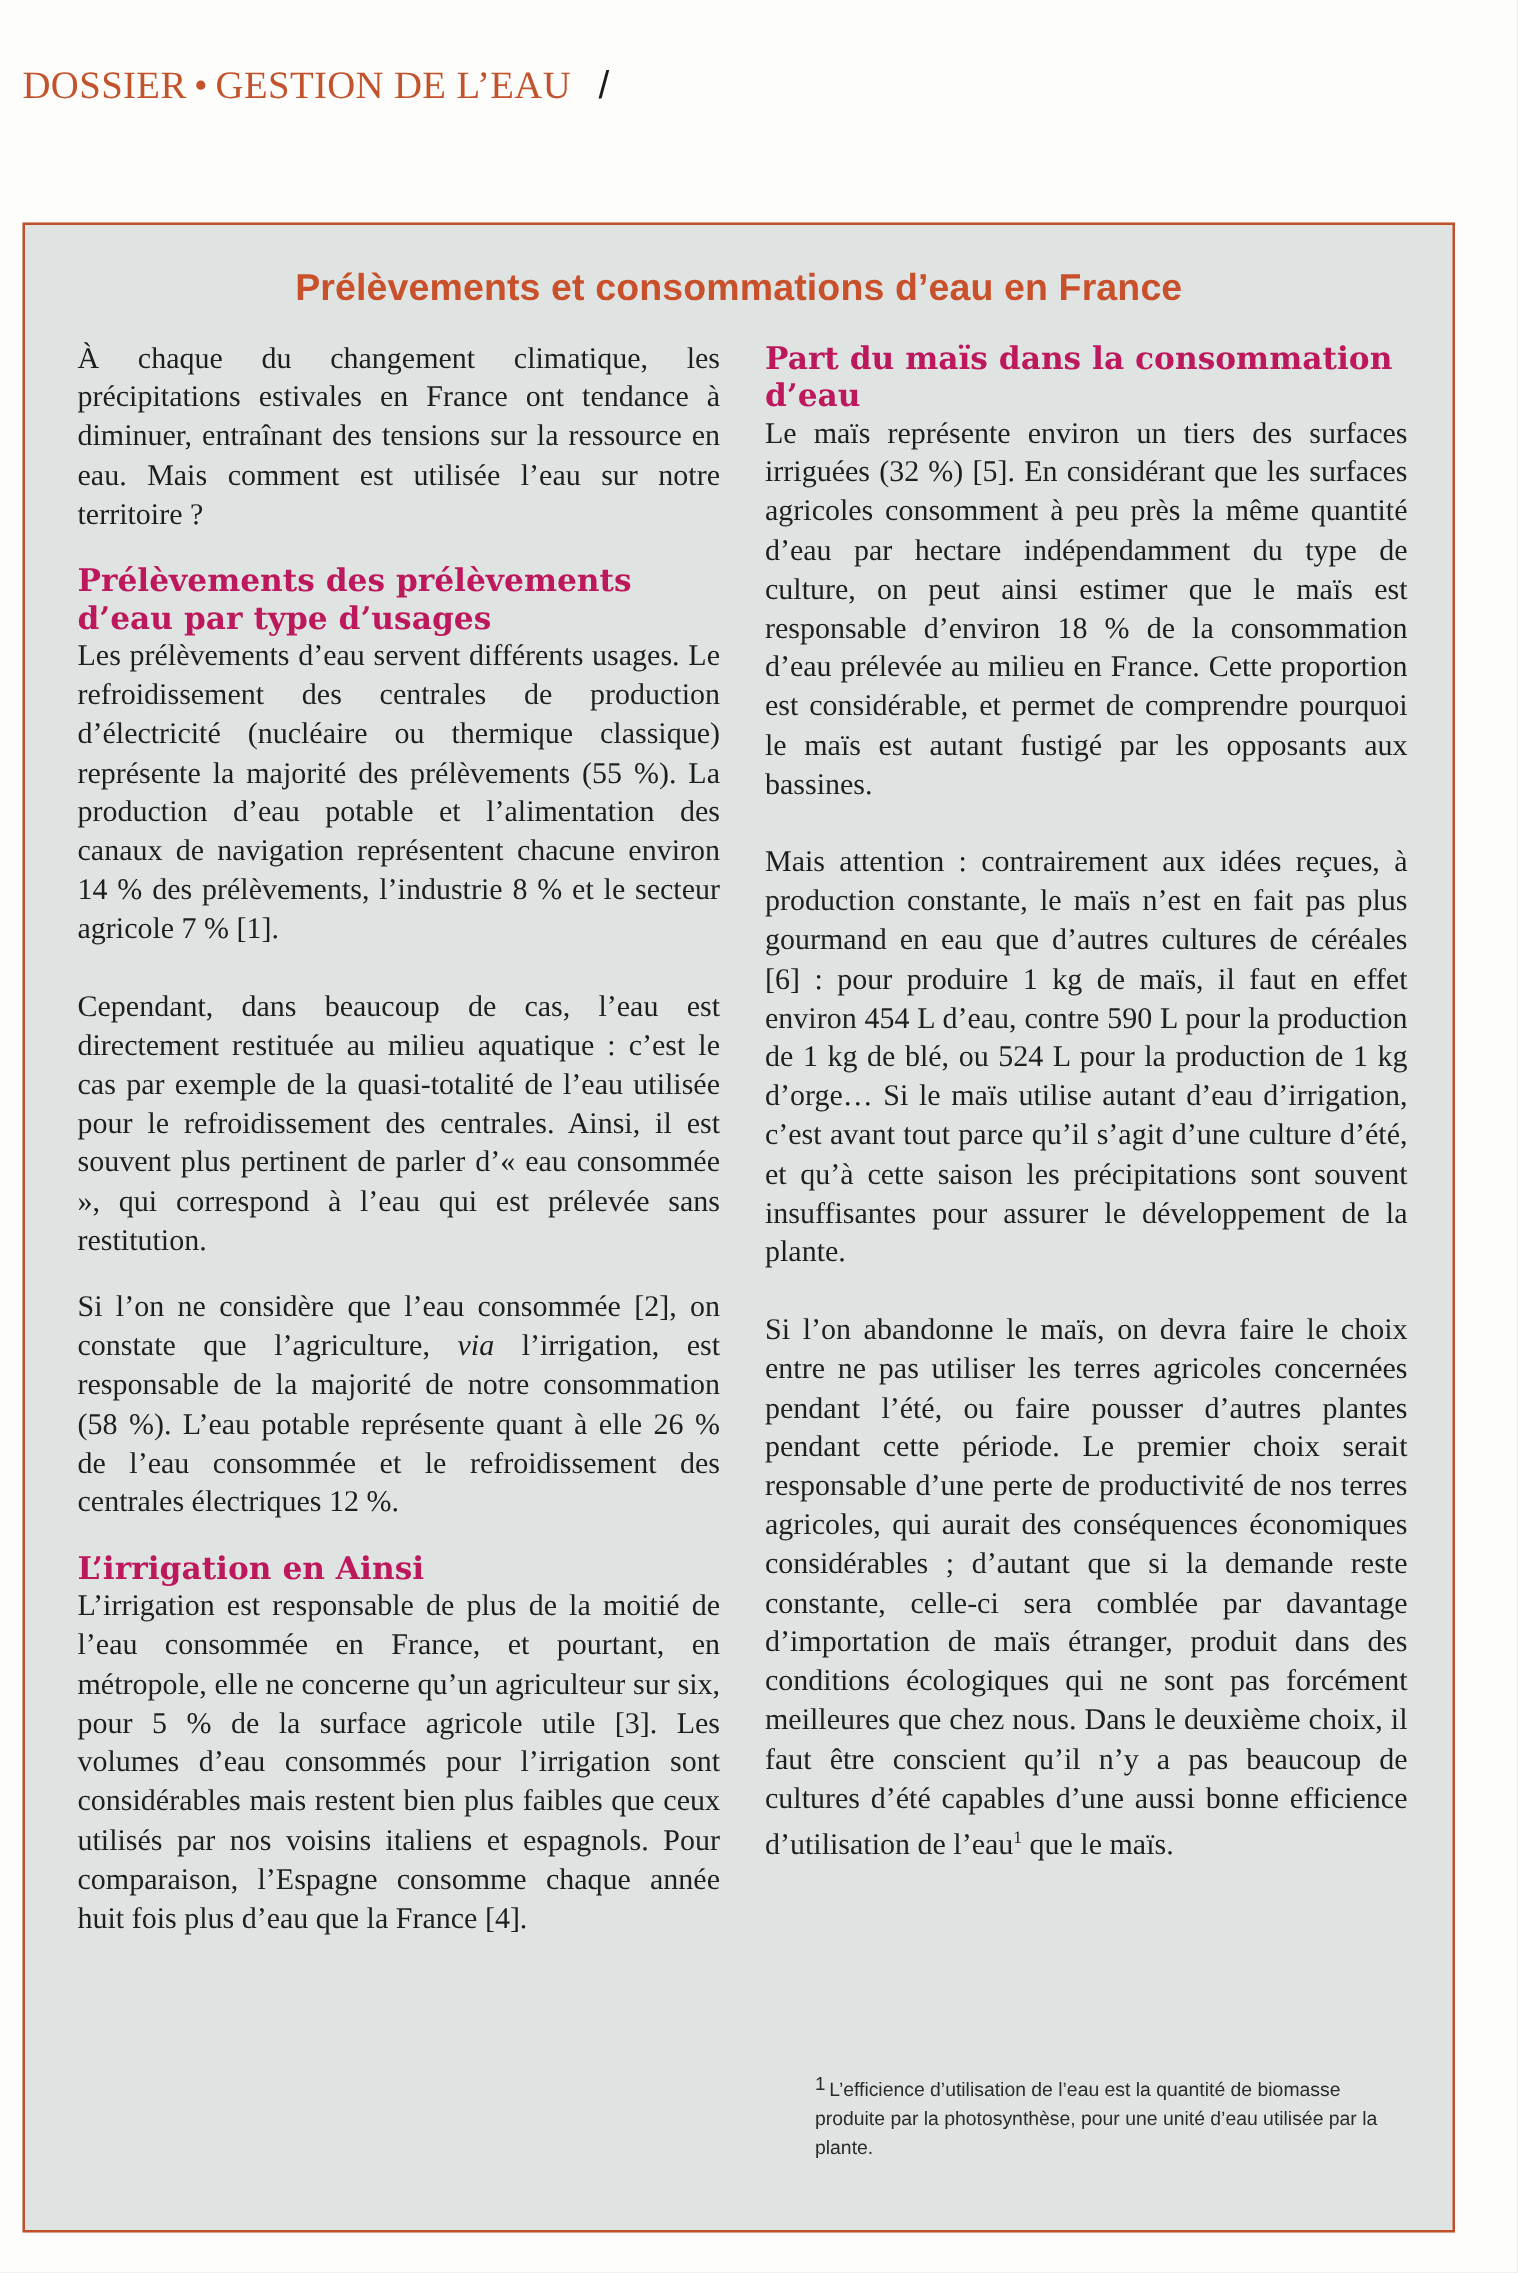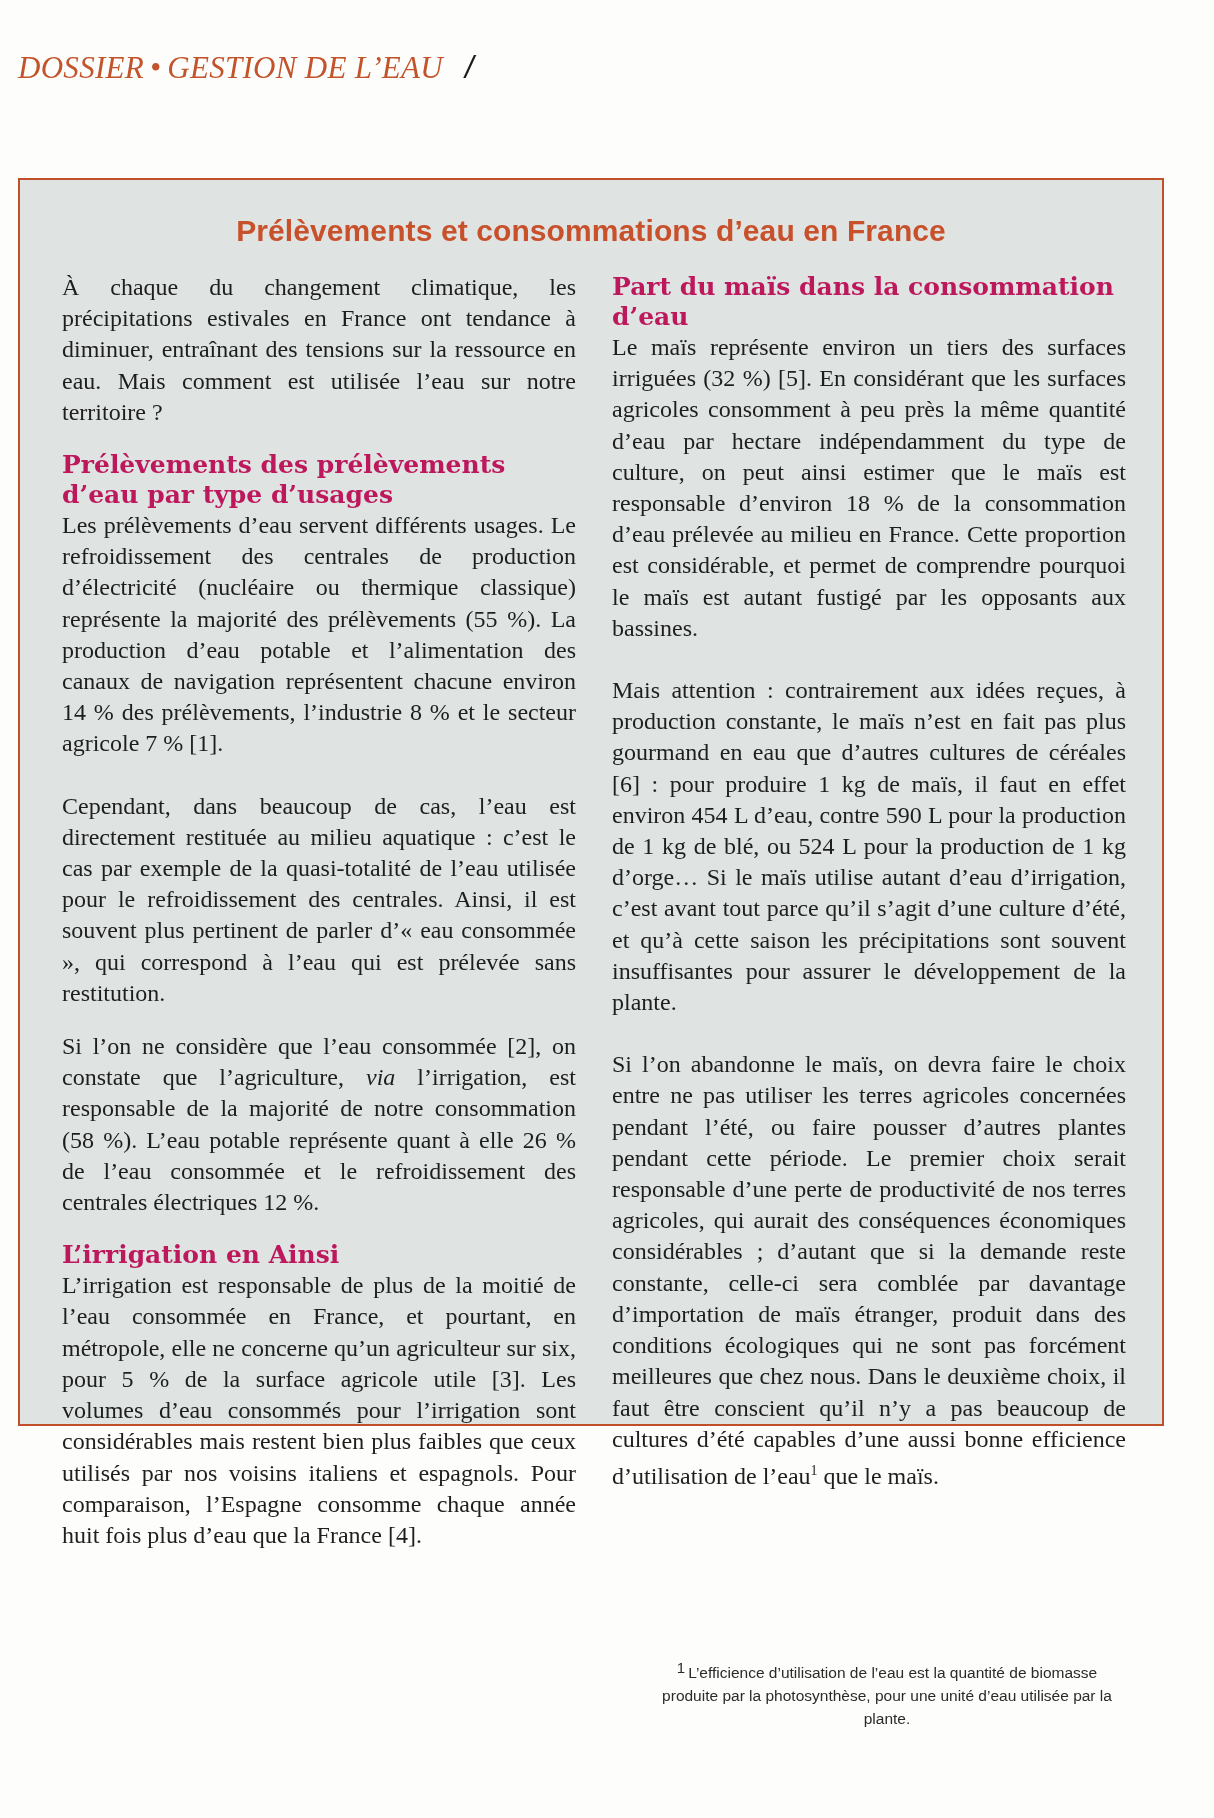--- a/index.html
+++ b/index.html
@@ -7,26 +7,25 @@
     width: 1214px; height: 1818px; background: #fdfdfc;
     position: relative; overflow: hidden;
     font-family: "DejaVu Serif", "Liberation Serif", serif;
     color: #1e1e1e;
   }
   .running-head {
     position: absolute; left: 18px; top: 50px;
     font-family: "Liberation Serif", serif;
     font-size: 31px; color: #c2532b; letter-spacing: 0.3px;
     white-space: nowrap;
-    font-style: italic;
   }
   .running-head .bullet { margin: 0 6px; }
   .running-head .slash { color: #1a1a1a; margin-left: 22px; font-family: "Liberation Sans", sans-serif; }
   .box {
-    position: absolute; left: 18px; top: 178px; width: 1146px; height: 1248px;
+    position: absolute; left: 18px; top: 178px; width: 1146px; height: 1608px;
     border: 2px solid #c0502a; box-sizing: border-box;
     background: #dfe4e3;
   }
   .box-title {
     position: absolute; left: 0; right: 0; top: 34px; text-align: center;
     font-family: "Liberation Sans", sans-serif; font-weight: bold;
     font-size: 30px; color: #c8502a; letter-spacing: 0.1px;
   }
   .col {
     position: absolute; top: 92px; width: 514px;
@@ -40,21 +39,21 @@
   .col p {
     margin: 0; font-family: "Liberation Serif", serif;
     font-size: 24px; line-height: 31.2px; text-align: justify;
     hyphens: auto; color: #1e1e1e;
   }
   .gap-small { height: 22px; }
   .gap-para { height: 31px; }
   .footnote {
     position: absolute; right: 40px; top: 1476px; width: 470px;
     font-family: "Liberation Sans", sans-serif; font-size: 15.5px;
-    line-height: 23px; text-align: center; color: #2a2a2a;
+    line-height: 23px; text-align: left; color: #2a2a2a;
   }
   .footnote sup { font-size: 15px; vertical-align: 5px; margin-right: 3px; }
   sup.ref { font-size: 14px; vertical-align: 9px; }
   em { font-style: italic; }
 </style>
 </head>
 <body>
 
 <div class="running-head">
   <span>DOSSIER</span><span class="bullet">•</span><span>GESTION DE L’EAU</span><span class="slash">/</span>

